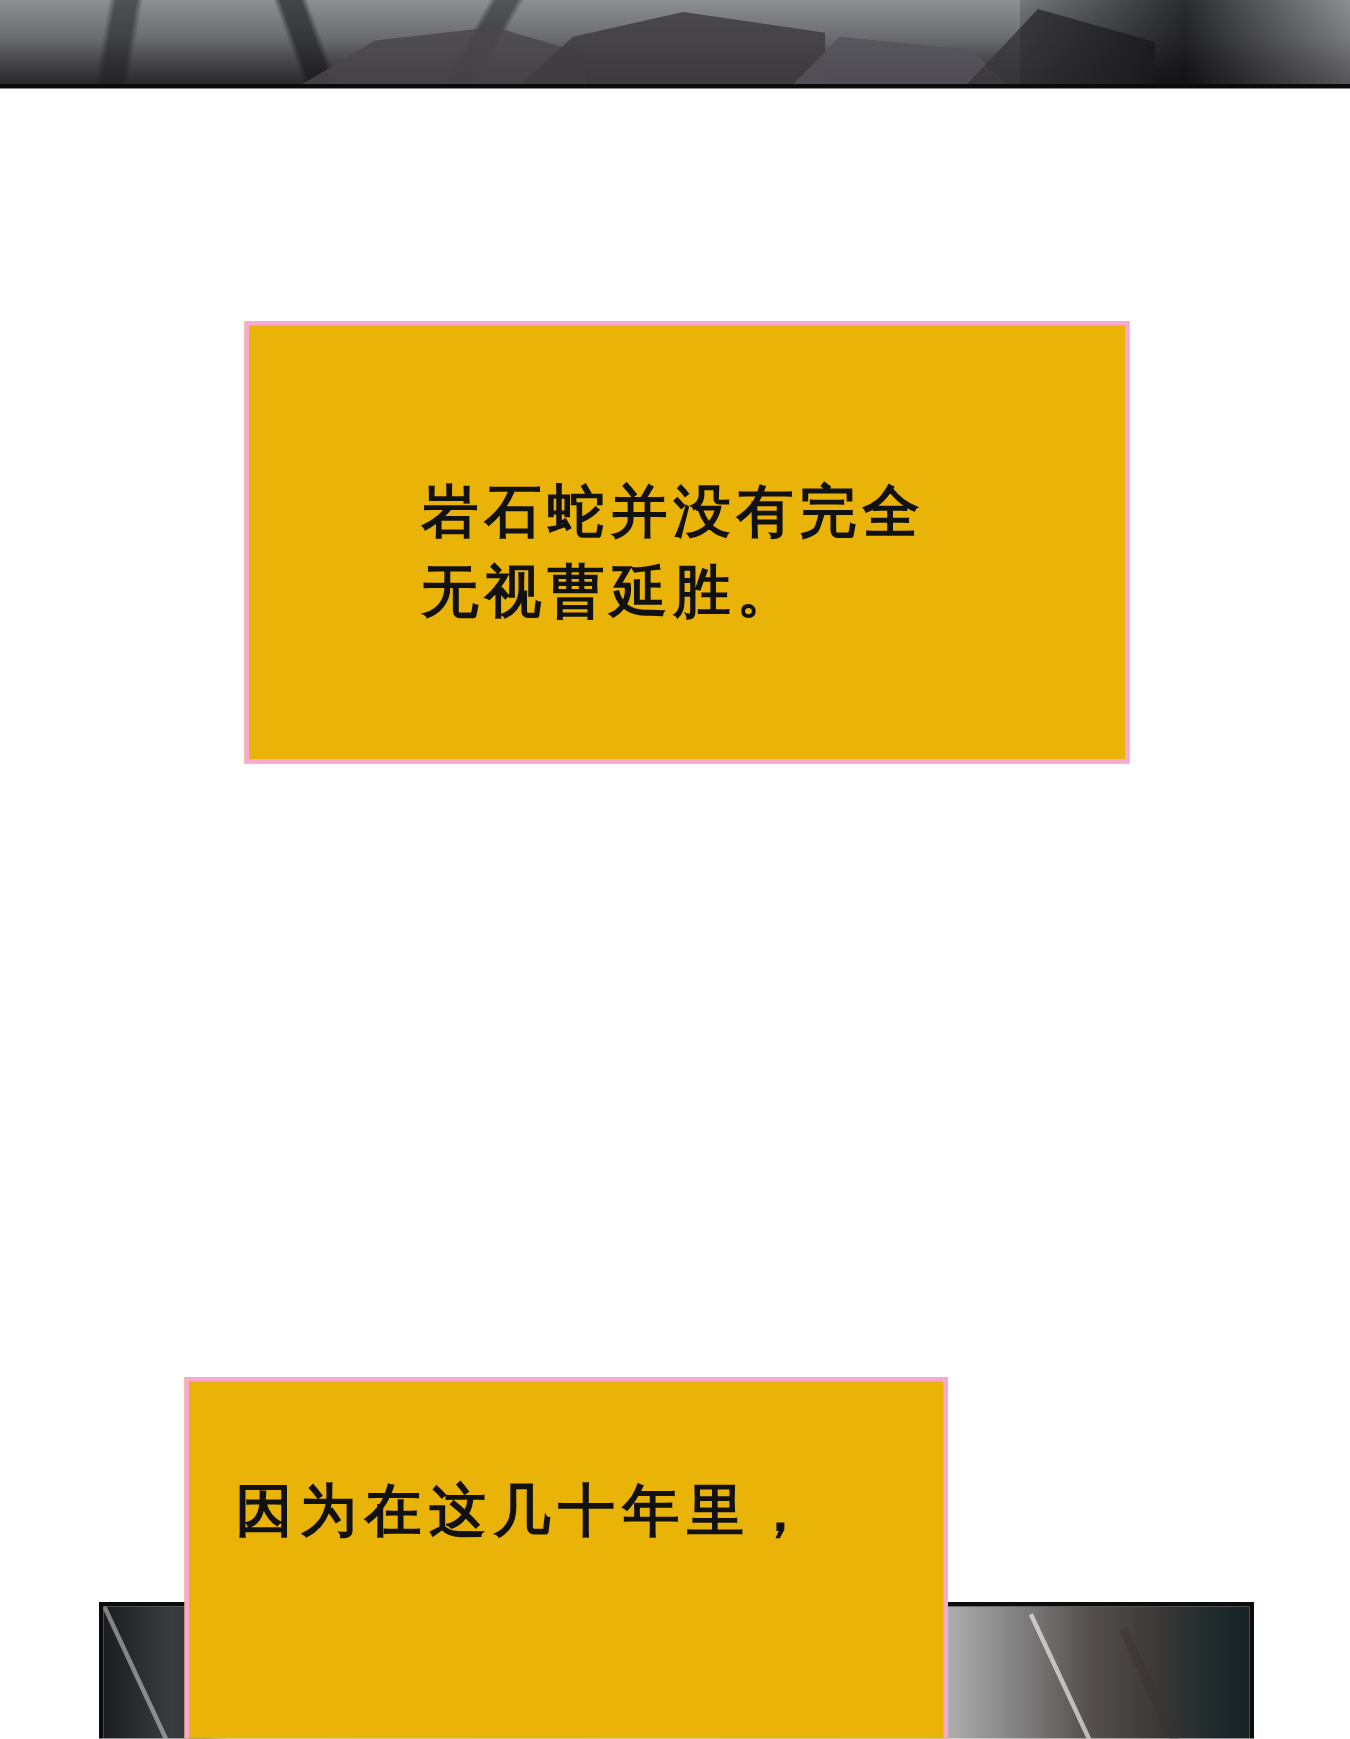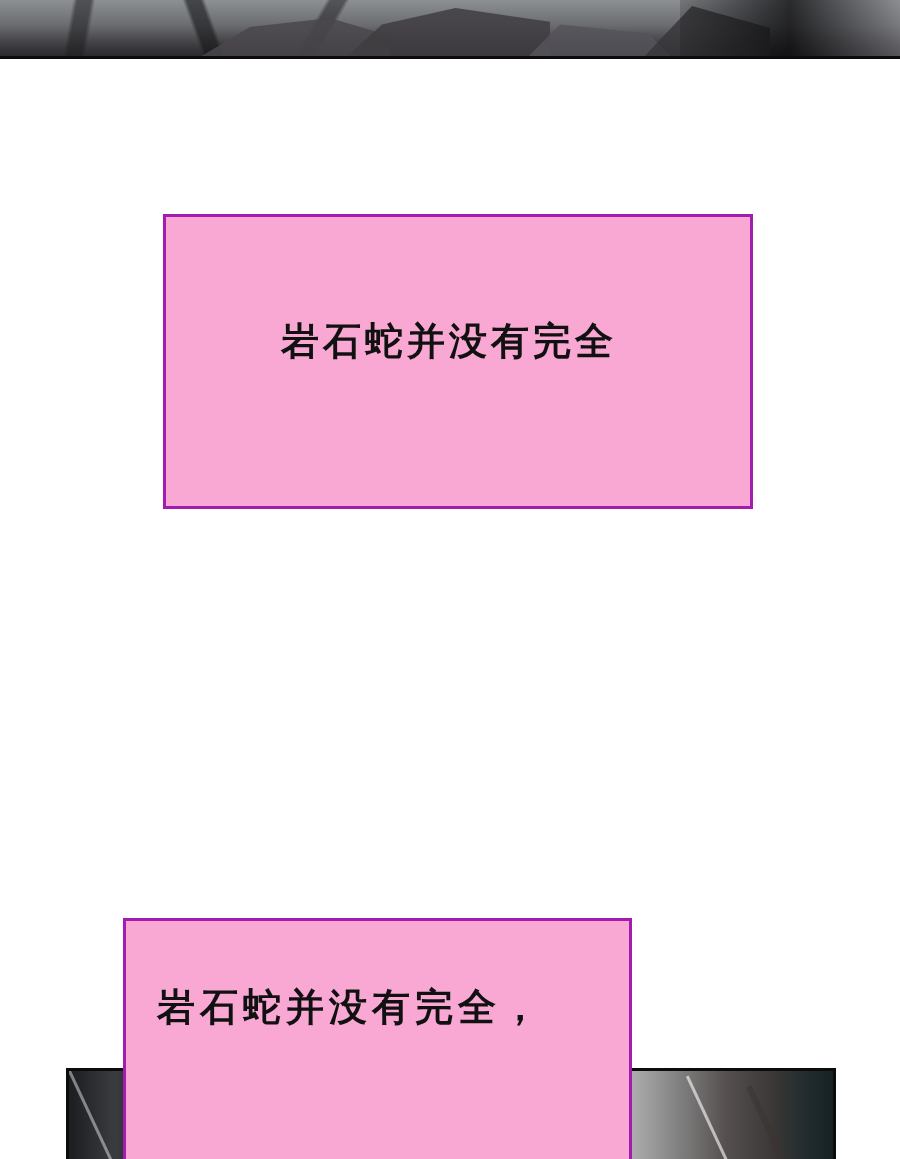--- a/index.html
+++ b/index.html
@@ -18,21 +18,21 @@
     }
     .panel-top .rock {
       position: absolute; background: #4a484c; opacity: 0.85;
     }
     .panel-top .shade-right {
       position: absolute; right: 0; top: 0; width: 220px; height: 100%;
       background: linear-gradient(90deg, rgba(20,20,22,0.2), rgba(10,10,12,0.75) 50%, rgba(140,140,145,0.45));
     }
 
     .caption-box {
-      position: absolute; background: #f9a8d4; border: 3px solid #a21caf;
+      position: absolute; background: #eab308; border: 3px solid #f9a8d4;
     }
     .caption-1 { left: 163px; top: 214px; width: 590px; height: 295px; }
     .caption-2 { left: 123px; top: 918px; width: 509px; height: 260px; z-index: 3; }
 
     .caption-text {
       position: absolute; color: #111111; font-size: 38px; line-height: 53px;
       font-weight: bold; letter-spacing: 4px; white-space: nowrap;
     }
     .caption-1 .caption-text { left: 115px; top: 98px; }
     .caption-2 .caption-text { left: 31px; top: 60px; letter-spacing: 5px; }
@@ -55,26 +55,27 @@
   <div class="rock" style="left:190px;top:18px;width:200px;height:45px;clip-path:polygon(0 100%,30% 20%,70% 0,100% 40%,100% 100%);"></div>
   <div class="rock" style="left:340px;top:8px;width:210px;height:55px;clip-path:polygon(0 100%,20% 30%,55% 0,100% 25%,100% 100%);background:#3f3d41;"></div>
   <div class="rock" style="left:520px;top:20px;width:160px;height:45px;clip-path:polygon(0 100%,25% 10%,80% 30%,100% 100%);background:#56545a;"></div>
   <div class="rock" style="left:640px;top:6px;width:130px;height:55px;clip-path:polygon(0 100%,40% 0,100% 40%,100% 100%);background:#38373b;"></div>
   <div class="shade-right"></div>
 </div>
 
 <div class="caption-box caption-1">
   <div class="caption-text">
     <div>岩石蛇并没有完全</div>
+    <div>无视曹延胜。</div>
   </div>
 </div>
 
 <div class="panel-bottom">
   <div class="streak" style="left:20px;top:-10px;"></div>
   <div class="streak" style="left:640px;top:0px;background:rgba(255,255,255,0.6);"></div>
   <div class="streak" style="left:700px;top:10px;background:rgba(60,50,50,0.5);width:6px;"></div>
 </div>
 
 <div class="caption-box caption-2">
   <div class="caption-text">
-    <div>岩石蛇并没有完全，</div>
+    <div>因为在这几十年里，</div>
   </div>
 </div>
 
 </body></html>

